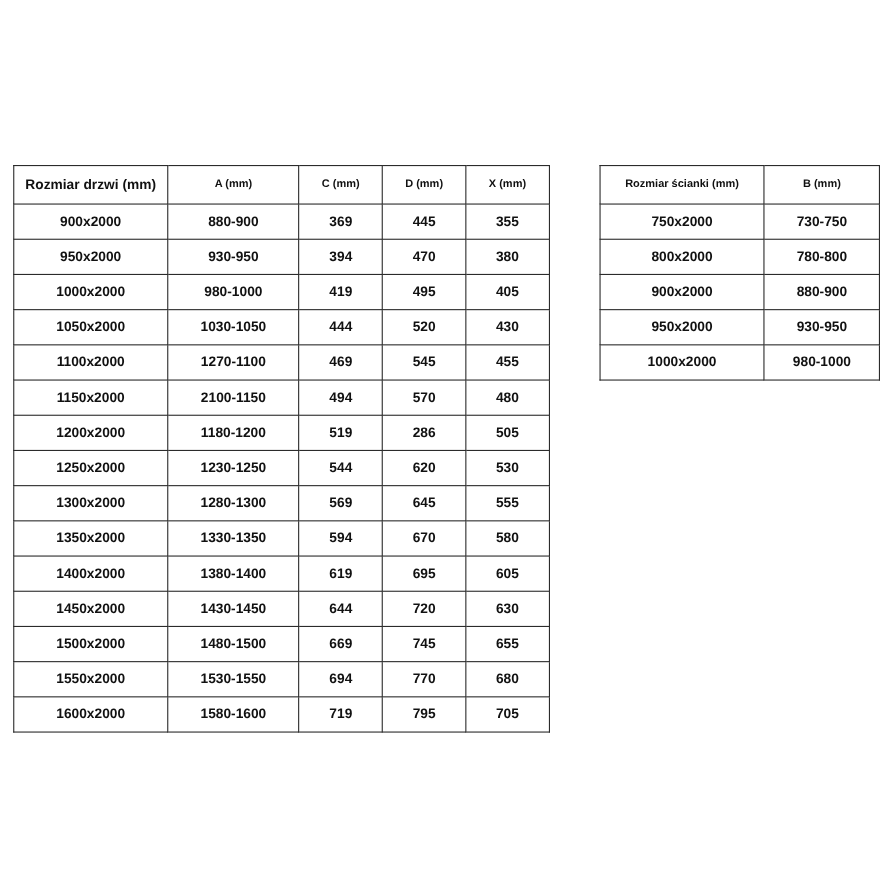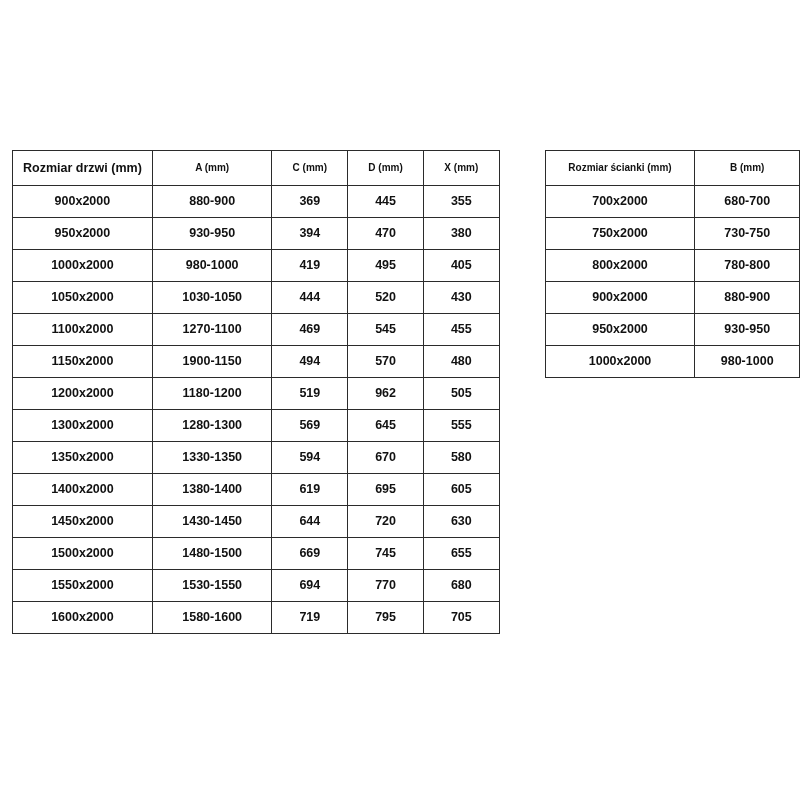--- a/index.html
+++ b/index.html
@@ -130,31 +130,38 @@
           </tr>
           <tr>
             <td class="col0">1100x2000</td>
             <td class="col1">1270-1100</td>
             <td class="col2">469</td>
             <td class="col3">545</td>
             <td class="col4">455</td>
           </tr>
           <tr>
             <td class="col0">1150x2000</td>
-            <td class="col1">1900-1150</td>
+            <td class="col1">2100-1150</td>
             <td class="col2">494</td>
             <td class="col3">570</td>
             <td class="col4">480</td>
           </tr>
           <tr>
             <td class="col0">1200x2000</td>
             <td class="col1">1180-1200</td>
             <td class="col2">519</td>
-            <td class="col3">962</td>
+            <td class="col3">286</td>
             <td class="col4">505</td>
+          </tr>
+          <tr>
+            <td class="col0">1250x2000</td>
+            <td class="col1">1230-1250</td>
+            <td class="col2">544</td>
+            <td class="col3">620</td>
+            <td class="col4">530</td>
           </tr>
           <tr>
             <td class="col0">1300x2000</td>
             <td class="col1">1280-1300</td>
             <td class="col2">569</td>
             <td class="col3">645</td>
             <td class="col4">555</td>
           </tr>
           <tr>
             <td class="col0">1350x2000</td>
@@ -209,24 +216,20 @@
             <col class="c1">
         </colgroup>
         <thead>
           <tr>
             <th class="col0">Rozmiar ścianki (mm)</th>
             <th class="col1">B (mm)</th>
           </tr>
         </thead>
         <tbody>
           <tr>
-            <td class="col0">700x2000</td>
-            <td class="col1">680-700</td>
-          </tr>
-          <tr>
             <td class="col0">750x2000</td>
             <td class="col1">730-750</td>
           </tr>
           <tr>
             <td class="col0">800x2000</td>
             <td class="col1">780-800</td>
           </tr>
           <tr>
             <td class="col0">900x2000</td>
             <td class="col1">880-900</td>

